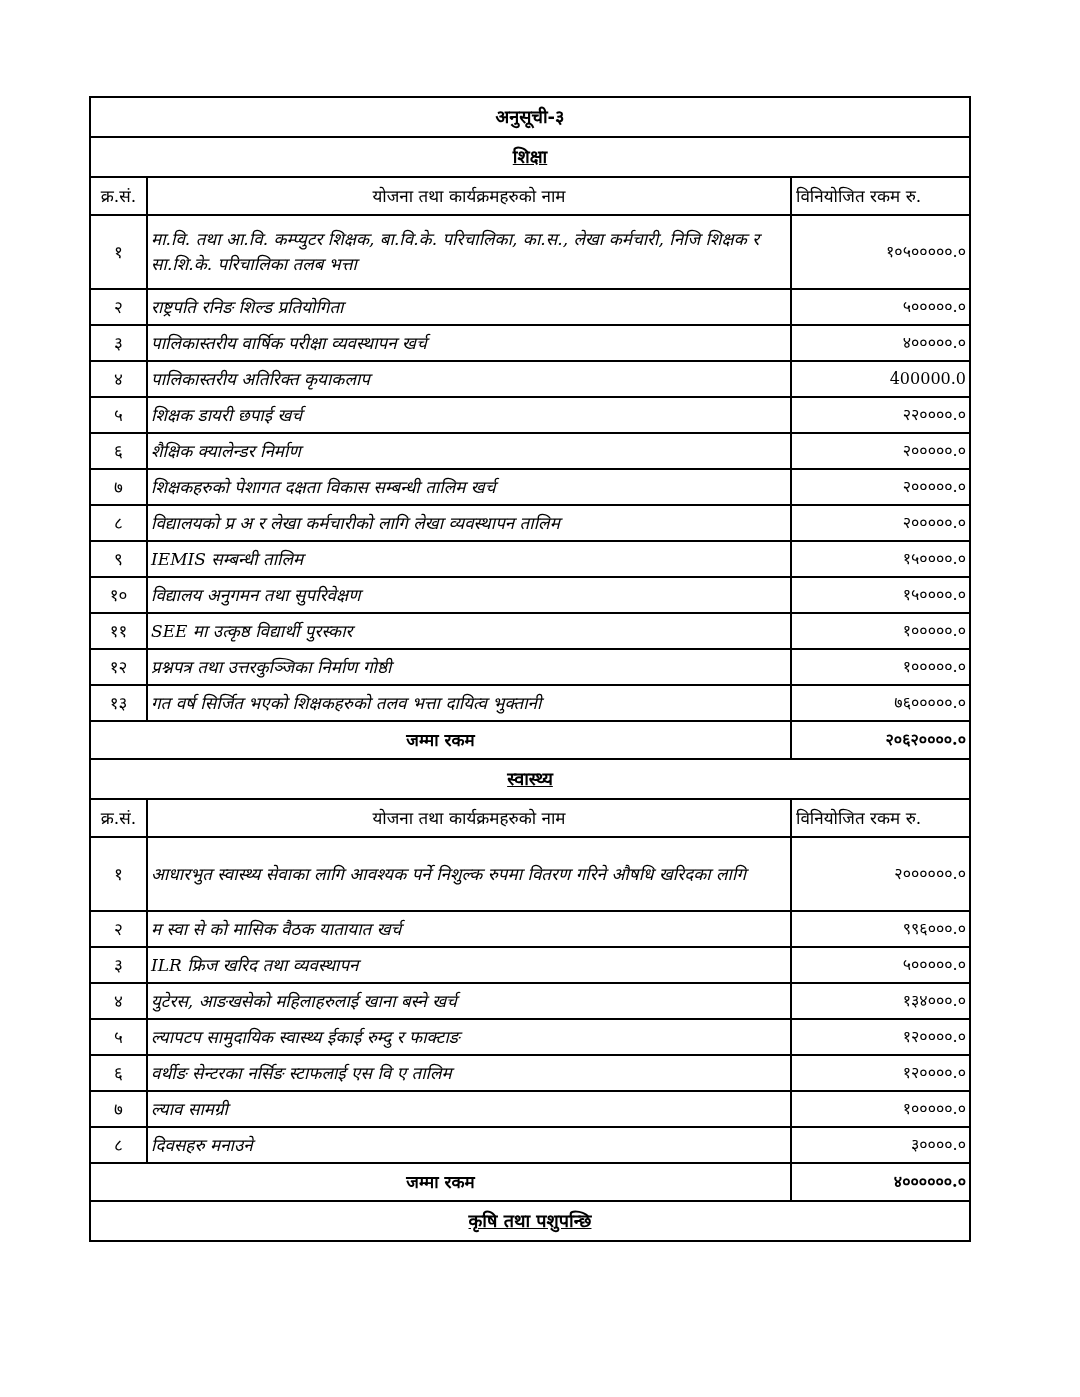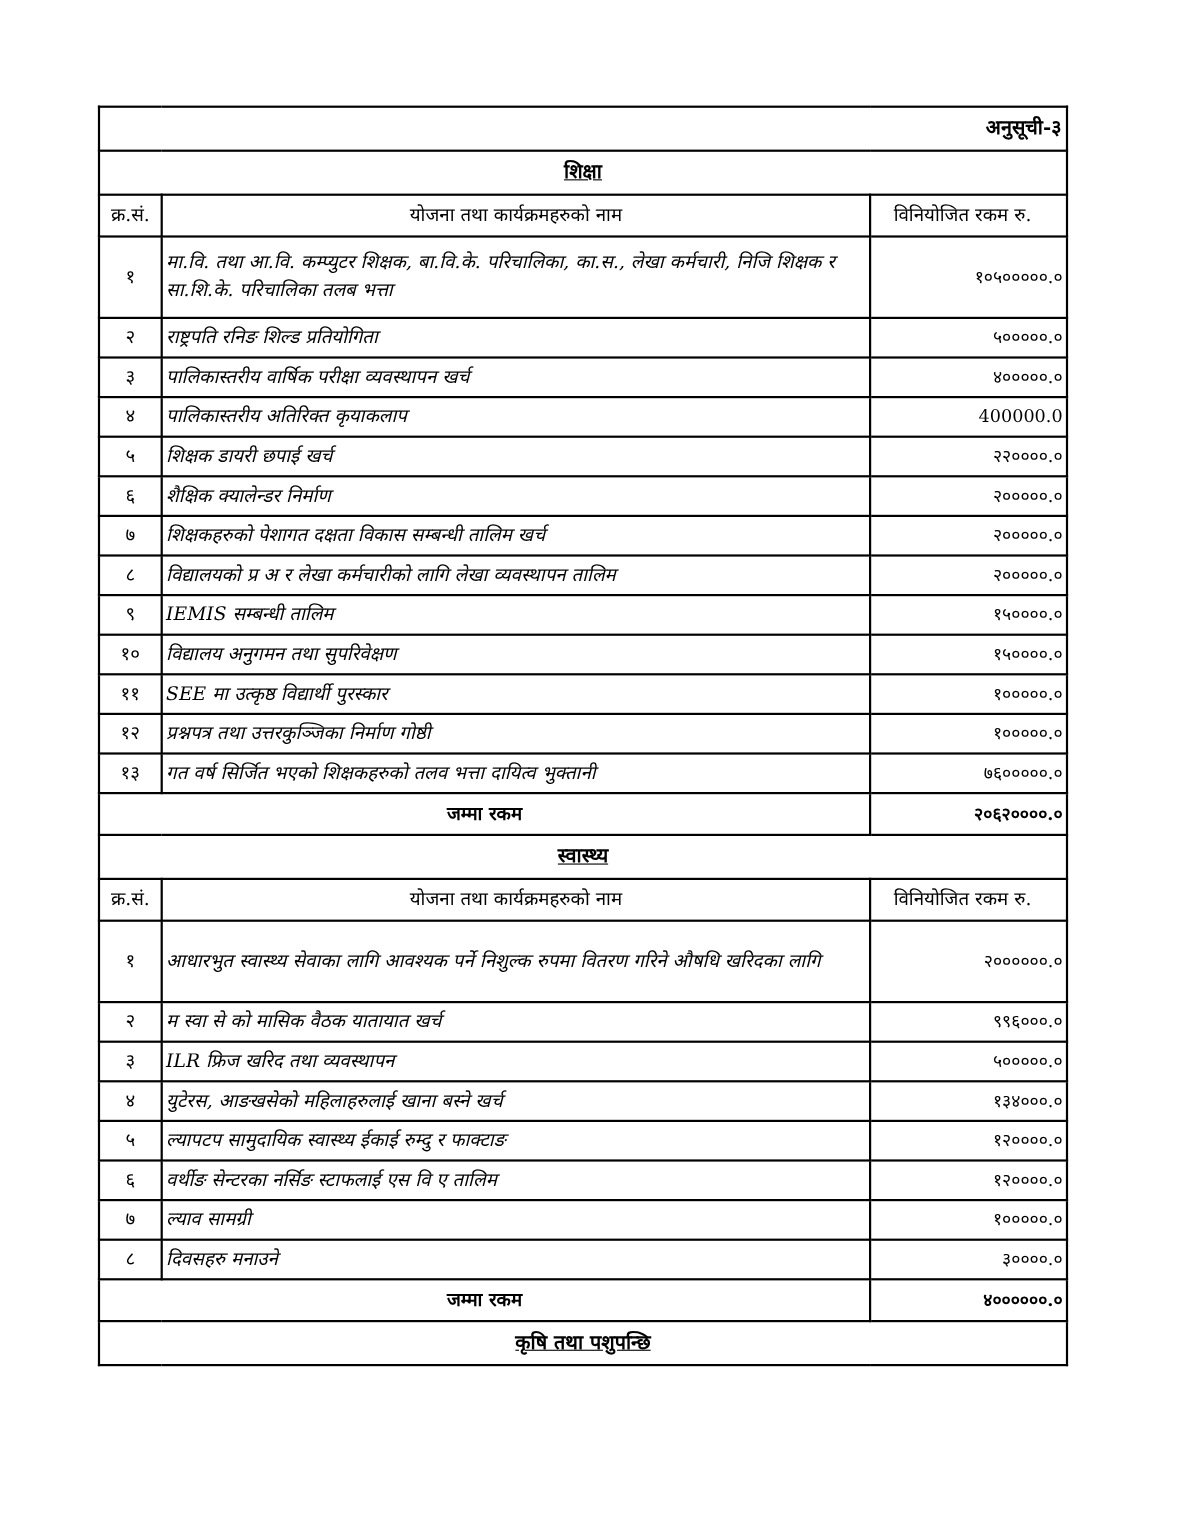--- a/index.html
+++ b/index.html
@@ -6,25 +6,25 @@
   body { width: 1080px; height: 1397px; position: relative; font-family: "DejaVu Serif", "Liberation Serif", serif; color: #000; }
   table.sched {
     position: absolute; left: 89px; top: 96px;
     width: 880px; border-collapse: collapse; table-layout: fixed;
     font-size: 17px;
   }
   table.sched td { border: 2px solid #000; padding: 0 4px; vertical-align: middle; line-height: 1.45; }
   col.c1 { width: 57px; }
   col.c2 { width: 644px; }
   col.c3 { width: 179px; }
-  tr.title td { height: 38px; text-align: right; font-weight: bold; font-size: 18px; }
+  tr.title td { height: 38px; text-align: center; font-weight: bold; font-size: 18px; }
   tr.section td { height: 38px; text-align: center; font-weight: bold; font-size: 18px; }
   tr.section td span { text-decoration: underline; }
   tr.head td { height: 36px; font-weight: normal; text-align: center; font-size: 17px; }
-  tr.head td.amt { text-align: center; padding-right: 15px; }
+  tr.head td.amt { text-align: left; padding-right: 15px; }
   tr.head td.sn { padding: 0 2px; }
   tr.row td { height: 34px; }
   tr.row.tall td { height: 72px; }
   tr.row td.sn { text-align: center; }
   tr.row td.name { text-align: left; padding-left: 3px; font-style: italic; }
   tr.row td.amt { text-align: right; padding-right: 3px; font-size: 16px; }
   tr.total td { height: 36px; font-weight: bold; }
   tr.total td.lbl { text-align: center; margin-left: 28px; }
   tr.total td.amt { text-align: right; padding-right: 3px; font-size: 16px; }
 </style>

